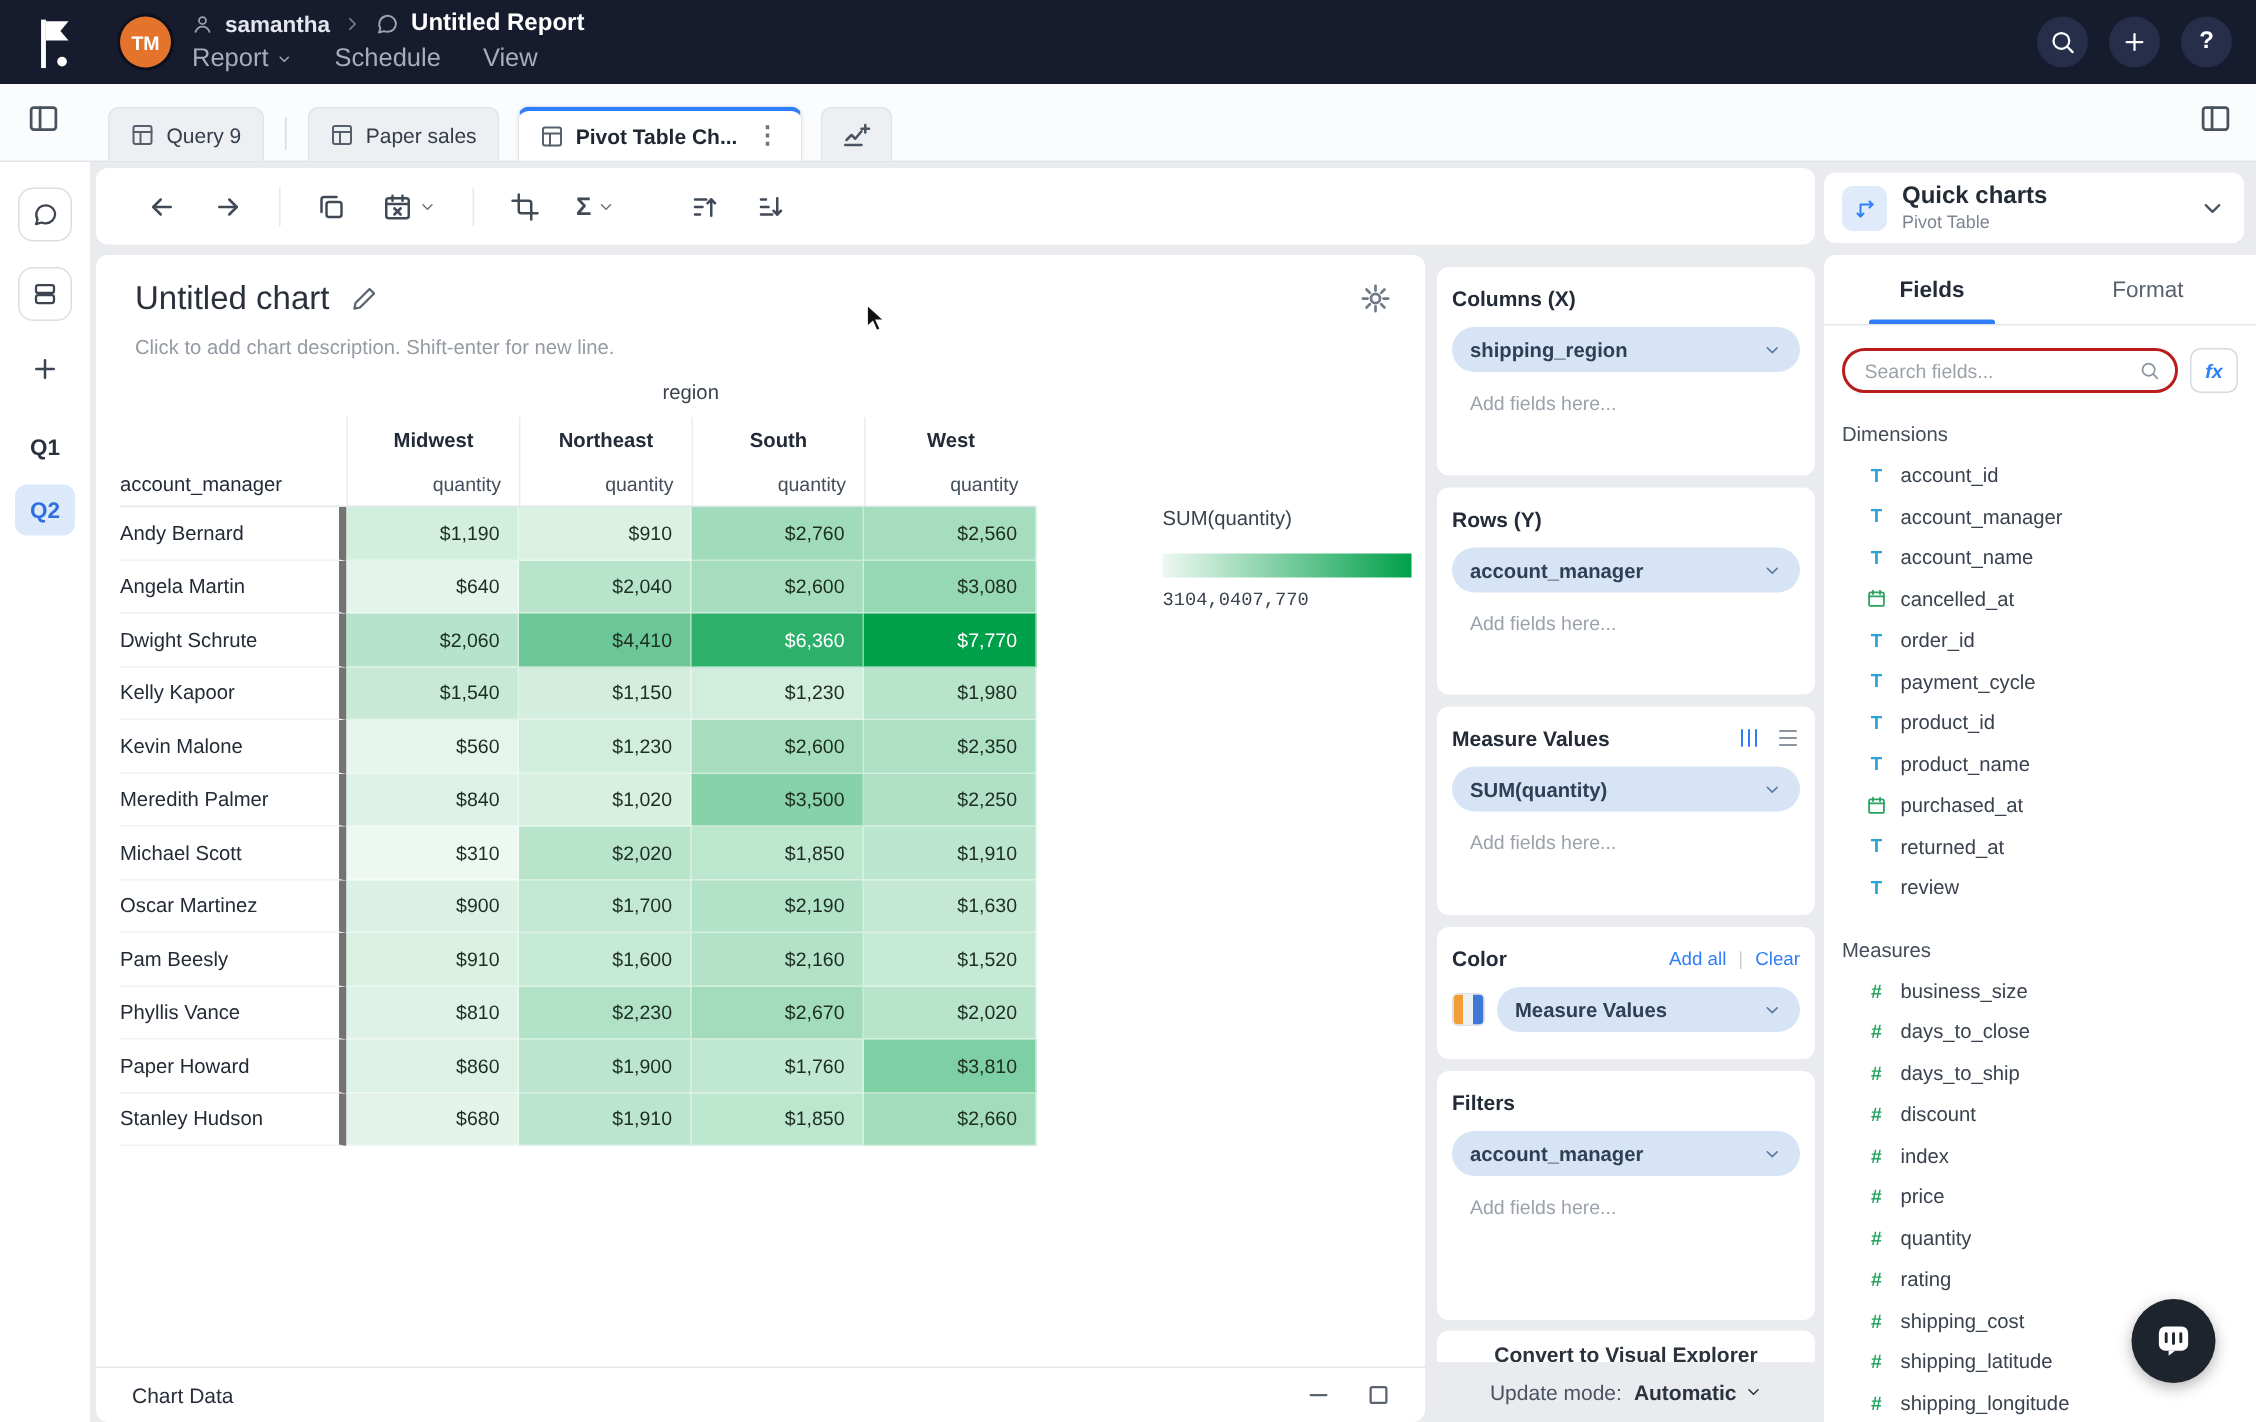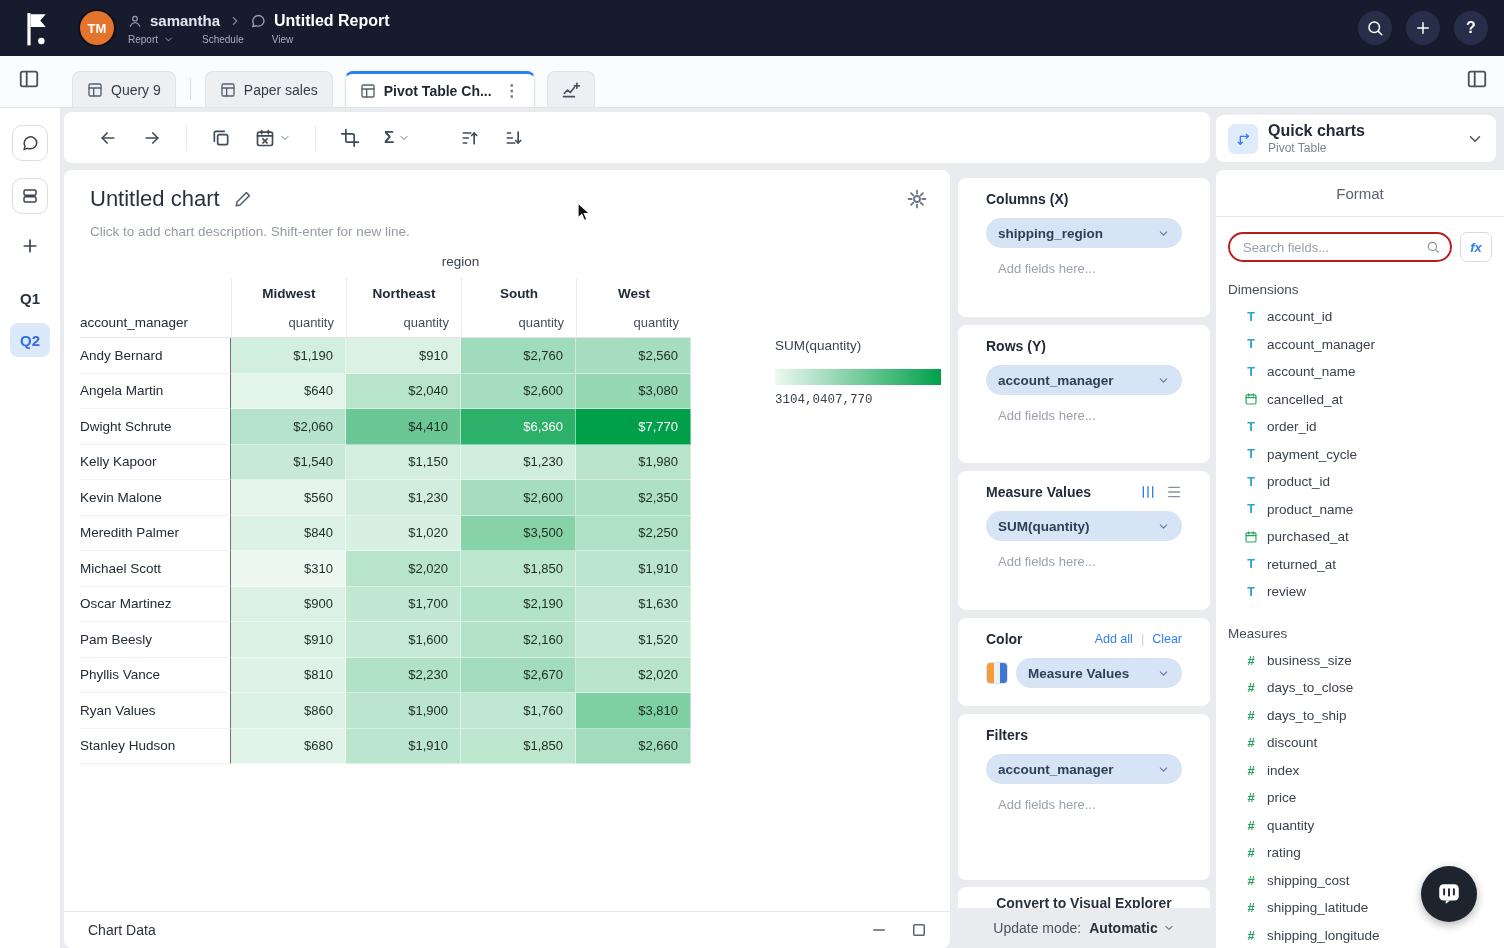--- a/index.html
+++ b/index.html
@@ -21,21 +21,21 @@
   .avatar { margin-left:30px; width:34px; height:34px; border-radius:50%; background:#e4732b;
     display:flex; align-items:center; justify-content:center; font-size:13px; font-weight:bold;
     color:#fff; box-shadow:0 0 0 2px rgba(0,0,0,.35); flex:0 0 auto; }
   .user-block { margin-left:14px; display:flex; flex-direction:column; }
   .ub-row1 { display:flex; align-items:center; gap:8px; }
   .ub-row1 .person { color:#9aa1b4; }
   .ub-row1 .uname { font-size:15px; font-weight:600; color:#e3e6ef; }
   .ub-row1 .crumb-chev { color:#7c8496; }
   .ub-row1 .chaticon { color:#9aa1b4; }
   .ub-row1 .rtitle { font-size:16px; font-weight:700; color:#ffffff; }
-  .ub-row2 { margin-top:4px; display:flex; align-items:center; gap:28px; font-size:10px; color:#a7adbc; }
+  .ub-row2 { margin-top:4px; display:flex; align-items:center; gap:28px; font-size:17px; color:#a7adbc; }
   .menu-item { display:flex; align-items:center; gap:5px; cursor:pointer; }
   .topbar-right { position:absolute; right:16px; top:11px; display:flex; gap:14px; }
   .circle-btn { width:34px; height:34px; border-radius:50%; background:#272e49; color:#fff;
     display:flex; align-items:center; justify-content:center; font-size:16px; font-weight:bold; cursor:pointer; }
 
   
   .tabbar { position:absolute; left:0; top:56px; width:1504px; height:52px; background:#fbfcfd;
     border-bottom:1px solid #e2e5e9; display:flex; align-items:flex-end; }
   .tab-toggle { position:absolute; left:18px; top:12px; color:#49525f; cursor:pointer; }
   .tab-toggle.right { left:auto; right:16px; }
@@ -84,38 +84,38 @@
   .pivot-grid { position:absolute; left:16px; top:108px; display:grid;
     grid-template-columns:151px 115px 115px 115px 115px; }
   .p-cell { display:flex; align-items:center; font-size:13px; }
   .p-corner { height:30px; }
   .p-colname { height:30px; justify-content:center; font-size:13.5px; font-weight:600; color:#222b37;
     border-left:1px solid #e9ebee; }
   .p-rowhdr { height:30px; font-size:13.5px; color:#222b37; border-bottom:1px solid #e2e5e9; }
   .p-measure { height:30px; justify-content:flex-end; padding-right:12px; color:#454e5a;
     border-left:1px solid #e9ebee; border-bottom:1px solid #e2e5e9; }
   .p-rowlabel { height:35.5px; font-size:13.5px; color:#232b36; border-bottom:1px solid #f0f2f4;
-    border-right:1px solid #737373; cursor:pointer; }
+    border-right:5px solid #737373; cursor:pointer; }
   .p-val { height:35.5px; justify-content:flex-end; padding-right:12px; cursor:pointer;
     border-right:1px solid rgba(255,255,255,.45); border-bottom:1px solid rgba(255,255,255,.45); }
   .legend { position:absolute; left:711px; top:168px; width:166px; }
   .legend-title { font-size:13.5px; color:#39424e; }
   .legend-bar { margin-top:16px; width:166px; height:16px; }
   .legend-ticks { margin-top:8px; display:flex; justify-content:flex-start; font-size:12.5px; color:#39424e;font-family:Liberation Mono, monospace; }
 
   .chart-footer { position:absolute; left:64px; top:911px; width:886px; height:37px; background:#fff;
     border-top:1px solid #e6e8eb; border-radius:0 0 8px 8px; display:flex; align-items:center;
     padding:0 22px 0 24px; }
   .chart-footer .cf-label { font-size:14px; font-weight:500; color:#2a313c; }
   .cf-icons { margin-left:auto; display:flex; gap:22px; color:#5a6370; }
   .cf-icons .ic { cursor:pointer; }
 
   
   .cfg-card { position:absolute; left:958px; width:252px; background:#fff; border-radius:8px;
-    padding:13px 28px; }
+    padding:13px 10px; }
   .cfg-title-row { display:flex; align-items:center; }
   .cfg-title { font-size:14px; font-weight:700; color:#222b37; }
   .pill { margin-top:11px; height:30px; background:#d7e4f5; border-radius:15px; display:flex;
     align-items:center; padding:0 12px; font-size:13.5px; font-weight:600; color:#2e4057; cursor:pointer; }
   .pill .pill-chev { margin-left:auto; color:#5e7ba0; }
   .add-fields { margin-top:13px; font-size:13px; color:#9ba2ac; padding-left:12px; cursor:pointer; }
   .mv-icons { margin-left:auto; display:flex; gap:10px; align-items:center; }
   .mv-icons .blue { color:#2e7ef8; cursor:pointer; }
   .mv-icons .gray { color:#8a93a0; cursor:pointer; }
   .color-links { margin-left:auto; display:flex; gap:8px; align-items:center; font-size:12.5px; }
@@ -514,21 +514,21 @@
         <div class="p-cell p-rowlabel">Pam Beesly</div>
         <div class="p-cell p-val" style="background:rgb(219,241,228);color:#1d2d22">$910</div>
         <div class="p-cell p-val" style="background:rgb(197,233,213);color:#1d2d22">$1,600</div>
         <div class="p-cell p-val" style="background:rgb(179,226,200);color:#1d2d22">$2,160</div>
         <div class="p-cell p-val" style="background:rgb(199,234,215);color:#1d2d22">$1,520</div>
         <div class="p-cell p-rowlabel">Phyllis Vance</div>
         <div class="p-cell p-val" style="background:rgb(222,242,231);color:#1d2d22">$810</div>
         <div class="p-cell p-val" style="background:rgb(177,225,199);color:#1d2d22">$2,230</div>
         <div class="p-cell p-val" style="background:rgb(163,220,189);color:#1d2d22">$2,670</div>
         <div class="p-cell p-val" style="background:rgb(183,228,203);color:#1d2d22">$2,020</div>
-        <div class="p-cell p-rowlabel">Ryan Values</div>
+        <div class="p-cell p-rowlabel">Paper Howard</div>
         <div class="p-cell p-val" style="background:rgb(220,242,230);color:#1d2d22">$860</div>
         <div class="p-cell p-val" style="background:rgb(187,229,206);color:#1d2d22">$1,900</div>
         <div class="p-cell p-val" style="background:rgb(192,231,209);color:#1d2d22">$1,760</div>
         <div class="p-cell p-val" style="background:rgb(126,207,163);color:#1d2d22">$3,810</div>
         <div class="p-cell p-rowlabel">Stanley Hudson</div>
         <div class="p-cell p-val" style="background:rgb(226,244,234);color:#1d2d22">$680</div>
         <div class="p-cell p-val" style="background:rgb(187,229,206);color:#1d2d22">$1,910</div>
         <div class="p-cell p-val" style="background:rgb(189,230,207);color:#1d2d22">$1,850</div>
         <div class="p-cell p-val" style="background:rgb(163,220,189);color:#1d2d22">$2,660</div>
       </div>
@@ -656,20 +656,21 @@
       <div class="qc-title">Quick charts</div>
       <div class="qc-sub">Pivot Table</div>
     </span>
     <svg class="ic qc-chev">
         <use href="#sym-chev-down"></use>
       </svg>
   </div>
 
   <aside class="fields-panel">
     <div class="fp-tabs">
+      <div class="fp-tab active">Fields</div>
       <div class="fp-tab">Format</div>
     </div>
     <div class="fp-search-row">
       <div class="search-box">
         <input type="text" placeholder="Search fields..." style="">
         <svg class="ic ic14 sic">
             <use href="#sym-search"></use>
           </svg>
       </div>
       <span class="fx-btn">fx</span>

